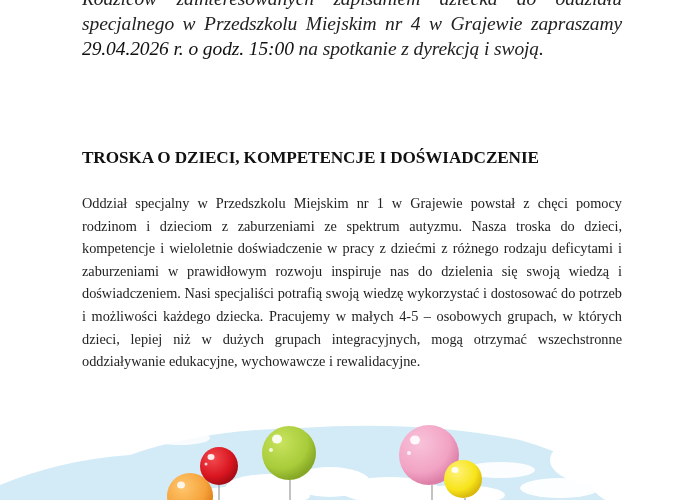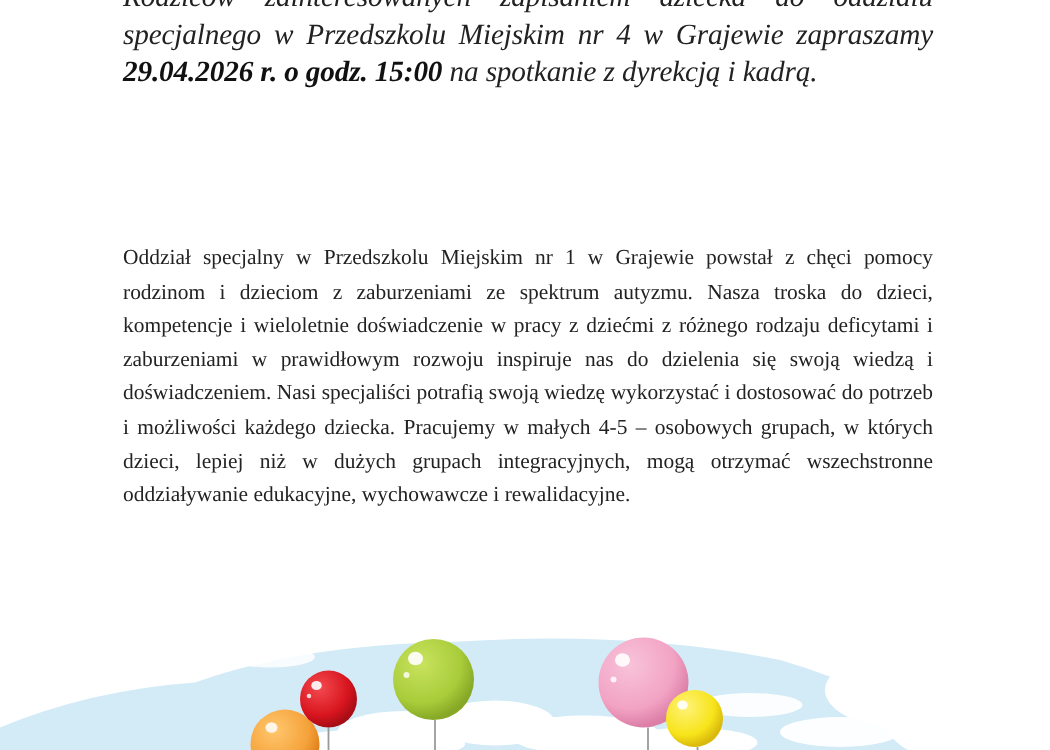--- a/index.html
+++ b/index.html
@@ -27,58 +27,59 @@
       width: 540px;
       margin: 0;
       font-style: italic;
       font-size: 19.5px;
       line-height: 25px;
       text-align: justify;
       text-align-last: left;
       color: #222;
       letter-spacing: -0.1px;
     }
-    .intro b { font-weight: bold; color: #111; }
+    .intro b { font-weight: normal; color: #111; }
     .heading {
       position: absolute;
       left: 82px;
       top: 148px;
       margin: 0;
       font-size: 17.2px;
       font-weight: bold;
       letter-spacing: -0.1px;
       color: #111;
       white-space: nowrap;
     }
     .body-text {
       position: absolute;
       left: 82px;
-      top: 161px;
+      top: 192px;
       width: 540px;
       margin: 0;
       font-size: 14.3px;
       line-height: 22.6px;
       text-align: justify;
       color: #222;
     }
     .illustration {
       position: absolute;
       left: 0;
       top: 400px;
       width: 700px;
       height: 100px;
     }
   </style>
 </head>
 <body>
 
 <div class="page">
 
-  <p class="intro"><span>Rodziców zainteresowanych zapisaniem dziecka do oddziału</span> <span>specjalnego w Przedszkolu Miejskim nr 4 w Grajewie zapraszamy </span><b>29.04.2026 r. o godz. 15:00</b><span> na spotkanie z dyrekcją i kadrą.</span></p>
+  <p class="intro"><span>Rodziców zainteresowanych zapisaniem dziecka do oddziału</span> <span>specjalnego w Przedszkolu Miejskim nr 4 w Grajewie zapraszamy </span><b>29.04.2026 r. o godz. 15:00</b><span> na spotkanie z dyrekcją i swoją.</span></p>
 
+  <h2 class="heading">TROSKA O DZIECI, KOMPETENCJE I DOŚWIADCZENIE</h2>
 
   <p class="body-text">Oddział specjalny w Przedszkolu Miejskim nr 1 w Grajewie powstał z chęci pomocy rodzinom i dzieciom z zaburzeniami ze spektrum autyzmu. Nasza troska do dzieci, kompetencje i wieloletnie doświadczenie w pracy z dziećmi z różnego rodzaju deficytami i zaburzeniami w prawidłowym rozwoju inspiruje nas do dzielenia się swoją wiedzą i doświadczeniem. Nasi specjaliści potrafią swoją wiedzę wykorzystać i dostosować do potrzeb i możliwości każdego dziecka. Pracujemy w małych 4-5 – osobowych grupach, w których dzieci, lepiej niż w dużych grupach integracyjnych, mogą otrzymać wszechstronne oddziaływanie edukacyjne, wychowawcze i rewalidacyjne.</p>
 
   <svg class="illustration" viewBox="0 0 700 100" width="700" height="100">
     <defs>
       <radialGradient id="gOrange" cx="35%" cy="30%" r="70%">
         <stop offset="0%" stop-color="#ffc76e"></stop>
         <stop offset="70%" stop-color="#f5a23a"></stop>
         <stop offset="100%" stop-color="#e07f1a"></stop>
       </radialGradient>

